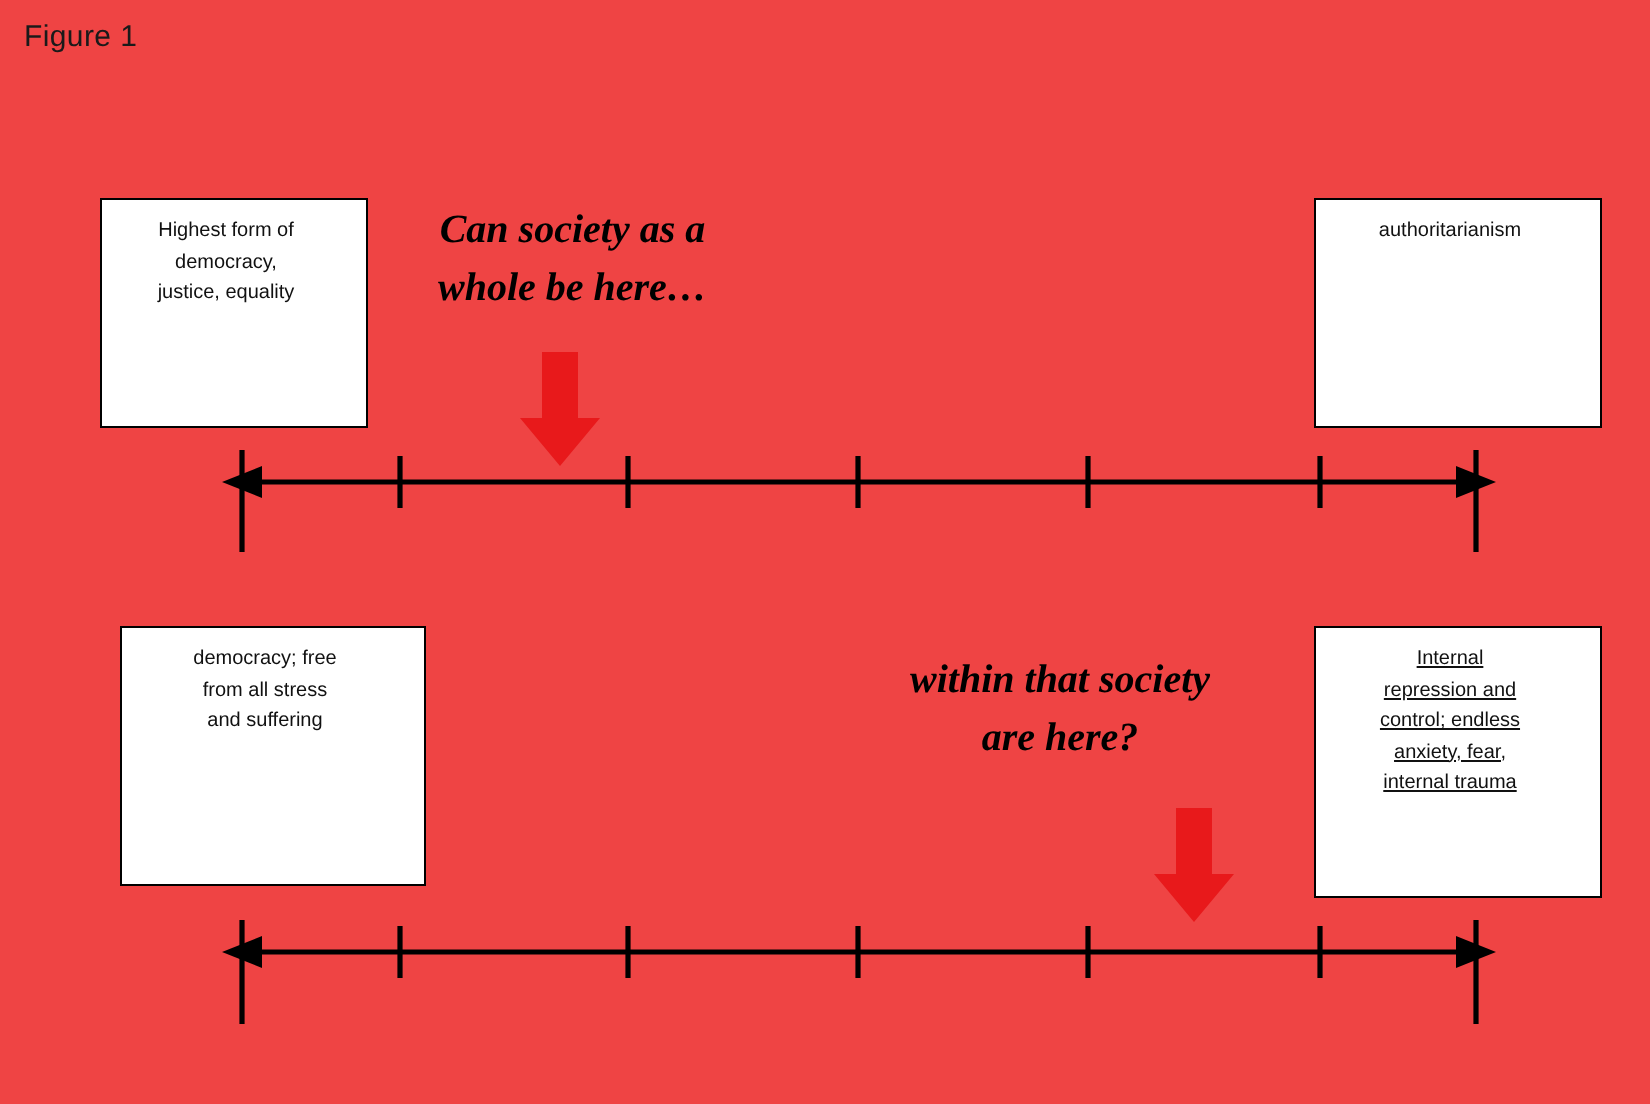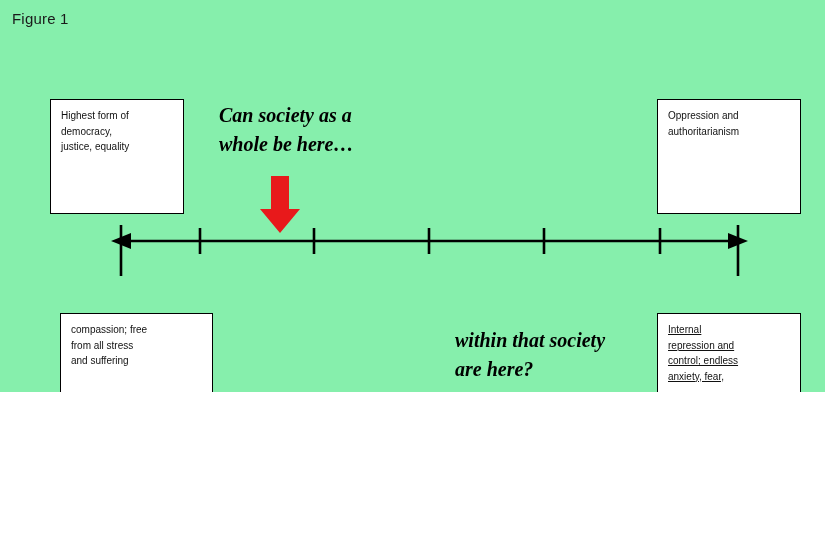--- a/index.html
+++ b/index.html
@@ -7,23 +7,24 @@
     padding: 0;
     background: #ffffff;
   }
   body {
     font-family: "Liberation Sans", sans-serif;
     color: #000000;
   }
   #canvas {
     position: relative;
     width: 825px;
-    height: 392px;
+    height: 552px;
     overflow: hidden;
-    background: #86efac;
+    background: #ef4444;
+    text-align: center;
   }
   .figure-label {
     position: absolute;
     left: 12px;
     top: 10px;
     font-size: 15px;
     color: #1a1a1a;
     letter-spacing: 0.2px;
   }
   .box {
@@ -72,44 +73,44 @@
 
   <div class="figure-label">Figure 1</div>
 
   <div class="box" style="left:50px; top:99px; width:134px; height:115px;">
     <span class="line">Highest form of</span>
     <span class="line">democracy,</span>
     <span class="line">justice, equality</span>
   </div>
 
   <div class="box" style="left:657px; top:99px; width:144px; height:115px;">
-    <span class="line">Oppression and</span>
     <span class="line">authoritarianism</span>
   </div>
 
   <div class="caption" style="left:219px; top:101px;font-style:italic;">
     <span class="line">Can society as a</span>
     <span class="line">whole be here…</span>
   </div>
 
   <svg class="arrow-svg" style="left:259px; top:176px;" width="44" height="58" viewBox="0 0 44 58">
     <polygon points="12,0 30,0 30,33 41,33 21,57 1,33 12,33" fill="#e8191b"></polygon>
   </svg>
 
   <div class="box" style="left:60px; top:313px; width:153px; height:130px;">
-    <span class="line">compassion; free</span>
+    <span class="line">democracy; free</span>
     <span class="line">from all stress</span>
     <span class="line">and suffering</span>
   </div>
 
   <div class="box" style="left:657px; top:313px; width:144px; height:136px;text-decoration:underline;">
     <span class="line">Internal</span>
     <span class="line">repression and</span>
     <span class="line">control; endless</span>
     <span class="line">anxiety, fear,</span>
+    <span class="line">internal trauma</span>
   </div>
 
   <div class="caption" style="left:455px; top:326px;">
     <span class="line">within that society</span>
     <span class="line">are here?</span>
   </div>
 
   <svg class="arrow-svg" style="left:576px; top:404px;" width="44" height="58" viewBox="0 0 44 58">
     <polygon points="12,0 30,0 30,33 41,33 21,57 1,33 12,33" fill="#e8191b"></polygon>
   </svg>

